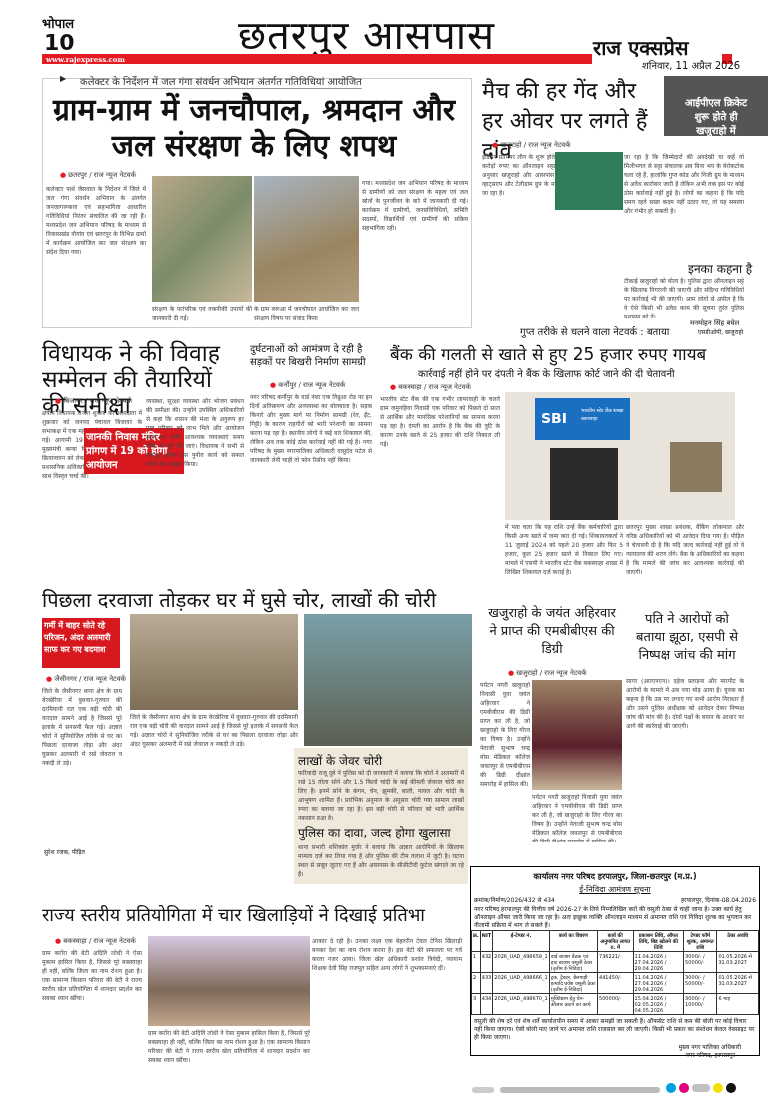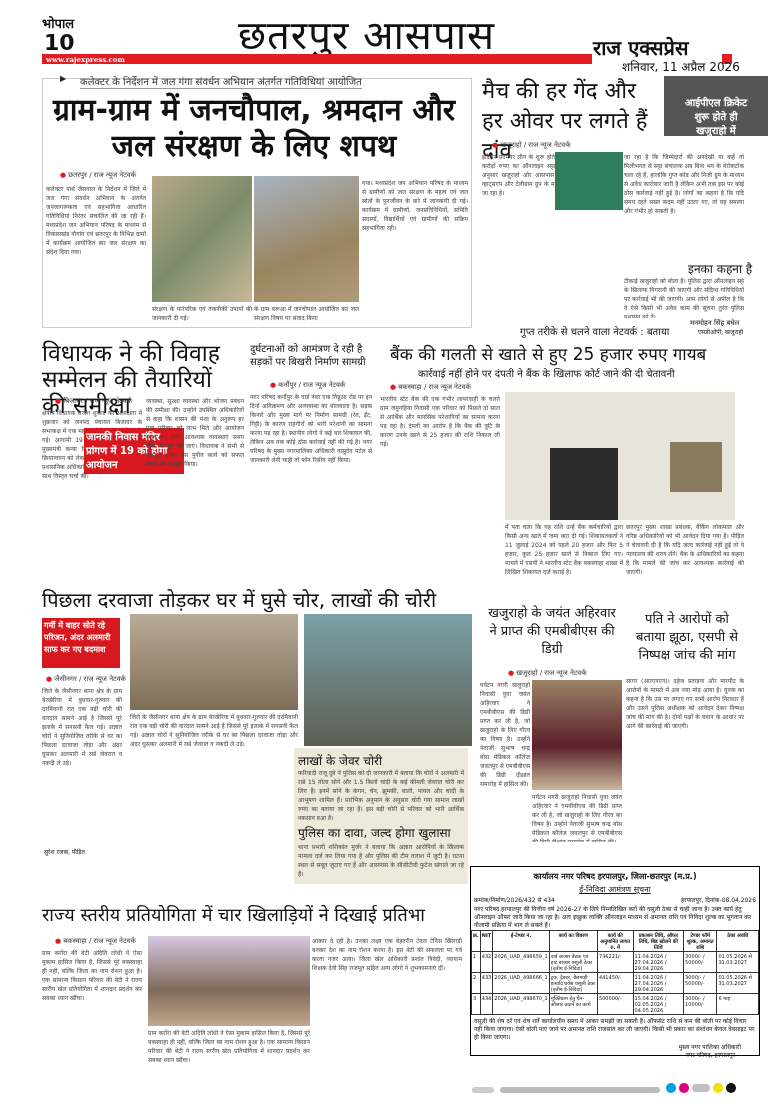--- a/index.html
+++ b/index.html
@@ -2,21 +2,21 @@
 <html><head>
 <meta charset="utf-8">
 <style>
 *{box-sizing:border-box;margin:0;padding:0}
 body{width:778px;height:1108px;background:#fff;font-family:"DejaVu Sans",sans-serif;color:#111;position:relative;overflow:hidden}
 .abs{position:absolute}
 .hdr-city{left:42px;top:14px;font-size:13px;font-weight:bold}
 .hdr-page{left:44px;top:30px;font-size:22px;font-weight:bold}
 .hdr-title{left:238px;top:6px;font-size:40px;font-weight:normal;letter-spacing:1px}
 .hdr-brand{left:593px;top:34px;font-size:20px;font-weight:bold}
-.hdr-date{left:622px;top:58px;font-size:12px}
+.hdr-date{left:642px;top:58px;font-size:10px}
 .redbar{left:42px;top:54px;width:190px;height:10px;background:#e31b23}
 .redbar2{left:232px;top:54px;width:360px;height:10px;background:#e31b23}
 .redsq{left:722px;top:54px;width:10px;height:10px;background:#e31b23}
 .url{left:46px;top:55px;font-size:7px;color:#fff;font-weight:bold;font-family:"DejaVu Serif",serif}
 .kicker{left:80px;top:74px;font-size:10px;color:#333;border-bottom:1px solid #999}
 .kicker::before{content:"\25B6";position:absolute;left:-20px;color:#222;font-size:8px}
 .lead-h{left:44px;top:92px;width:420px;font-size:30px;font-weight:bold;line-height:36px;text-align:center}
 .byline{font-size:7px;color:#333}
 .byline .dot{color:#e31b23}
 .txt{font-size:6px;line-height:9px;color:#444;text-align:justify;overflow:hidden}
@@ -76,20 +76,24 @@
 
 <div class="abs" style="left:250px;top:342px;width:120px;font-size:10px;line-height:13px">दुर्घटनाओं को आमंत्रण दे रही है सड़कों पर बिखरी निर्माण सामग्री</div>
 <div class="abs byline" style="left:270px;top:380px"><span class="dot">● </span><span>कर्नौपुर / राज न्यूज नेटवर्क</span></div>
 <div class="abs txt" style="left:250px;top:392px;width:122px;height:188px">नगर परिषद कर्नौपुर के वार्ड नंबर एक तिन्नुआ रोड पर इन दिनों अतिक्रमण और अव्यवस्था का बोलबाला है। सड़क किनारे और मुख्य मार्ग पर निर्माण सामग्री (रेत, ईंट, गिट्टी) के कारण राहगीरों को भारी परेशानी का सामना करना पड़ रहा है। स्थानीय लोगों ने कई बार शिकायत की, लेकिन अब तक कोई ठोस कार्रवाई नहीं की गई है। नगर परिषद के मुख्य नगरपालिका अधिकारी वासुदेव पटेल से जानकारी लेनी चाही तो फोन रिसीव नहीं किया।</div>
 
 <div class="abs sec-h" style="left:390px;top:342px;font-size:17px">बैंक की गलती से खाते से हुए 25 हजार रुपए गायब</div>
 <div class="abs" style="left:418px;top:366px;font-size:10px">कार्रवाई नहीं होने पर दंपती ने बैंक के खिलाफ कोर्ट जाने की दी चेतावनी</div>
 <div class="abs byline" style="left:390px;top:382px"><span class="dot">● </span><span>बकस्वाहा / राज न्यूज नेटवर्क</span></div>
 <div class="abs txt" style="left:380px;top:394px;width:120px;height:118px">भारतीय स्टेट बैंक की एक गंभीर लापरवाही के चलते ग्राम जमुनहिया निवासी एक परिवार को पिछले दो साल से आर्थिक और मानसिक परेशानियों का सामना करना पड़ रहा है। दंपती का आरोप है कि बैंक की त्रुटि के कारण उनके खाते से 25 हजार की राशि निकाल ली गई।</div>
 <div class="abs" style="left:505px;top:392px;width:230px;height:128px;background:#e8e4dc">
+  <div style="position:absolute;left:30px;top:6px;width:95px;height:42px;background:#1a6fc1;color:#fff">
+    <span style="position:absolute;left:6px;top:12px;font-size:14px;font-weight:bold">SBI</span>
+    <span style="position:absolute;left:46px;top:8px;width:46px;font-size:5px;line-height:8px">भारतीय स्टेट बैंक शाखा बकस्वाहा</span>
+  </div>
   <div style="position:absolute;left:45px;top:56px;width:68px;height:72px;background:#2b2b2b"></div>
   <div style="position:absolute;left:165px;top:50px;width:52px;height:50px;background:#8a7a60"></div>
 </div>
 <div class="abs txt" style="left:505px;top:522px;width:118px;height:58px">में पता चला कि यह राशि उन्हें बैंक कर्मचारियों द्वारा किसी अन्य खाते में जमा करा दी गई। शिकायतकर्ता ने 11 जुलाई 2024 को पहले 20 हजार और फिर 5 हजार, कुल 25 हजार खाते से निकाल लिए गए। मामले में एसपी ने भारतीय स्टेट बैंक बकस्वाहा शाखा में लिखित शिकायत दर्ज कराई है।</div>
 <div class="abs txt" style="left:626px;top:522px;width:118px;height:58px">छतरपुर मुख्य शाखा प्रबंधक, बैंकिंग लोकपाल और वरिष्ठ अधिकारियों को भी आवेदन दिया गया है। पीड़ित ने चेतावनी दी है कि यदि जल्द कार्रवाई नहीं हुई तो वे न्यायालय की शरण लेंगे। बैंक के अधिकारियों का कहना है कि मामले की जांच कर आवश्यक कार्रवाई की जाएगी।</div>
 
 <div class="abs sec-h" style="left:42px;top:586px;font-size:20px">पिछला दरवाजा तोड़कर घर में घुसे चोर, लाखों की चोरी</div>
 <div class="abs red-callout" style="left:42px;top:618px;width:78px;height:50px;font-size:8px;line-height:12px;padding:2px">गर्मी में बाहर सोते रहे परिजन, अंदर अलमारी साफ कर गए बदमाश</div>
 <div class="abs byline" style="left:46px;top:674px"><span class="dot">● </span><span>जैसीनगर / राज न्यूज नेटवर्क</span></div>
 <div class="abs txt" style="left:42px;top:686px;width:80px;height:178px">जिले के जैसीनगर थाना क्षेत्र के ग्राम बेरखेरिया में बुधवार-गुरुवार की दरमियानी रात एक बड़ी चोरी की वारदात सामने आई है जिससे पूरे इलाके में सनसनी फैल गई। अज्ञात चोरों ने सुनियोजित तरीके से घर का पिछला दरवाजा तोड़ा और अंदर घुसकर अलमारी में रखे जेवरात व नकदी ले उड़े।</div>

